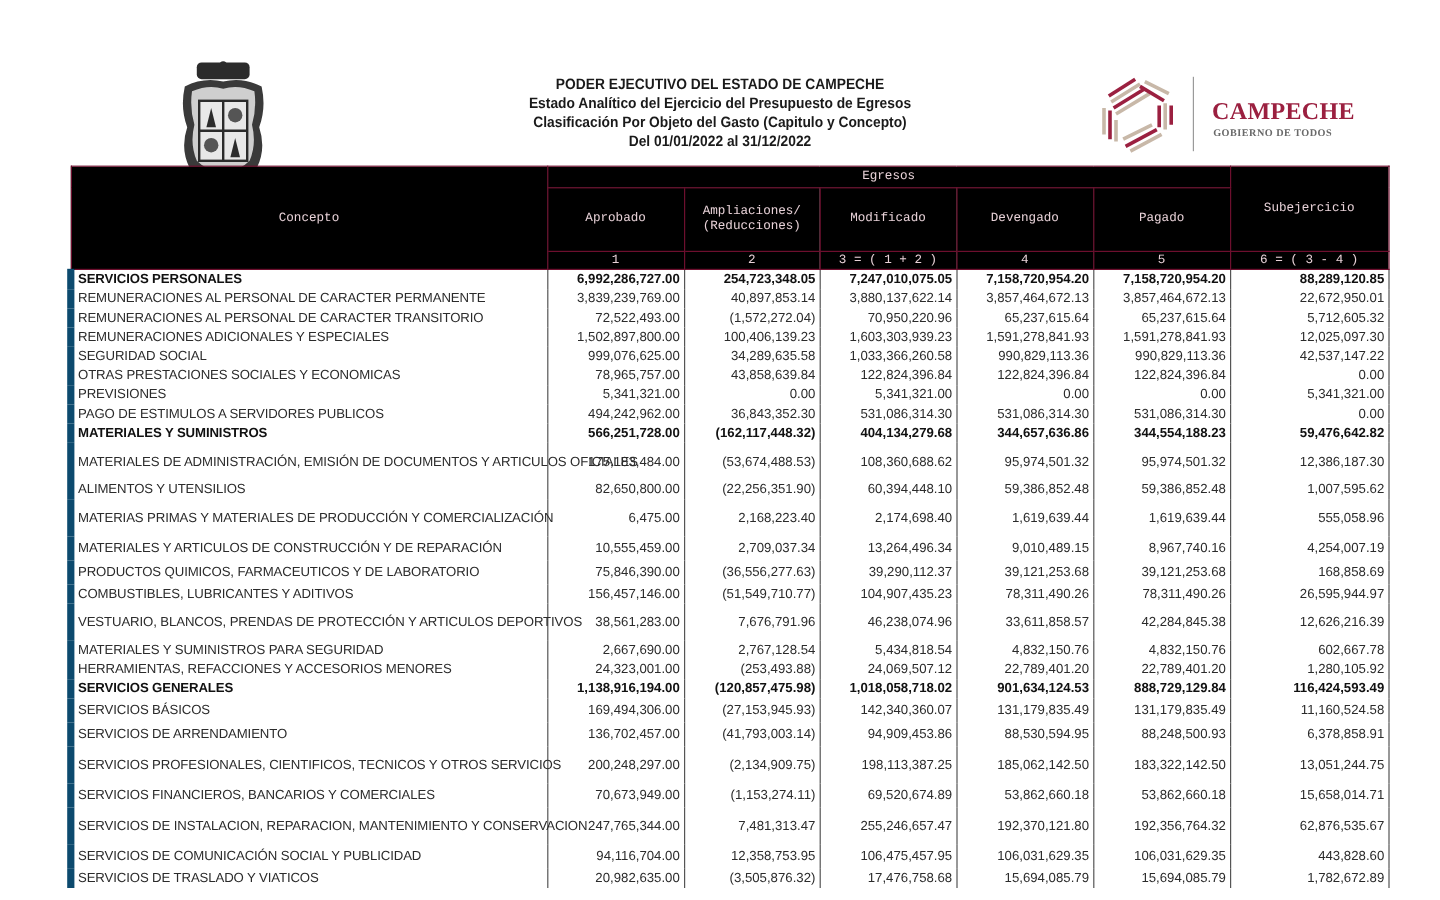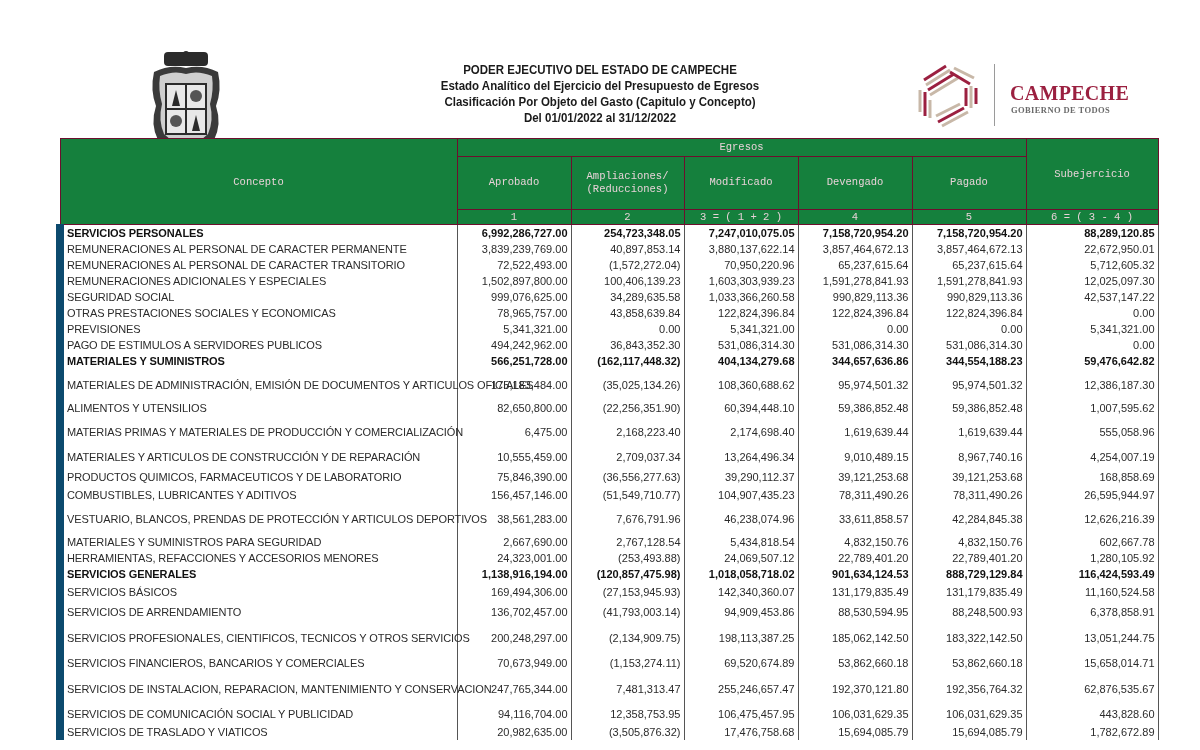--- a/index.html
+++ b/index.html
@@ -8,34 +8,34 @@
     .header { position: absolute; left: 0; top: 0; width: 1200px; height: 138px; margin-top: 22px; }
     .crest { position: absolute; left: 150px; top: 28px; width: 72px; height: 104px; }
     .titles { position: absolute; left: 340px; top: 40px; width: 520px; text-align: center; font-family: "Liberation Sans", sans-serif; font-weight: bold; font-size: 12.5px; line-height: 16px; color: #1a1a1a; transform: scaleX(0.92); }
     .logo { position: absolute; left: 914px; top: 38px; width: 240px; height: 68px; }
     .logo-mark { position: absolute; left: 0; top: 0; width: 70px; height: 68px; }
     .logo-divider { position: absolute; left: 80px; top: 4px; width: 1px; height: 62px; background: #9a9a9a; }
     .logo-name { position: absolute; left: 96px; top: 22px; font-family: "Liberation Serif", serif; font-weight: bold; font-size: 20px; color: #9b2040; letter-spacing: 0.3px; }
     .logo-sub { position: absolute; left: 97px; top: 45px; font-family: "Liberation Serif", serif; font-weight: bold; font-size: 8.5px; color: #6a6a6a; letter-spacing: 0.4px; }
 
     table.report { position: absolute; left: 56px; top: 138px; width: 1098px; border-collapse: collapse; table-layout: fixed; }
-    table.report th { background: #15803d; color: #e8d2d8; font-family: "Liberation Mono", monospace; font-weight: normal; font-size: 10.5px; border: 1px solid #6d0f2e; padding: 0; text-align: center; }
+    table.report th { background: #000000; color: #e8d2d8; font-family: "Liberation Mono", monospace; font-weight: normal; font-size: 10.5px; border: 1px solid #6d0f2e; padding: 0; text-align: center; }
     th.egresos { height: 16px; border-bottom: 1px solid #c87a90; }
     th.colhead { height: 50px; line-height: 13px; }
     th.concept { height: 70px; }
     th.num { height: 14px; border-top: 1px solid #c87a90; }
     th.sub { height: 70px; margin-left: 27px; }
 
     table.report td { font-size: 11px; line-height: 12px; padding: 0 3px; height: 16px; vertical-align: middle; border-left: 1px solid #555; border-right: 1px solid #555; color: #2b2b2b; white-space: nowrap; }
     td.concept-cell { white-space: normal; padding-left: 3px; letter-spacing: -0.1px; }
     td.val { text-align: right; }
     tr.chapter td { font-weight: bold; color: #111; }
     tr.tall td { height: 31px; }
     tr.mid td { height: 20px; margin-left: 36px; }
-    table.report td:first-child { border-left: 8px solid #0c4a6e; }
+    table.report td:first-child { border-left: 6px solid #0c4a6e; }
   </style>
 </head>
 <body>
 
 <div class="header">
   <svg class="crest" viewBox="0 0 72 104">
     <rect x="14" y="2" width="44" height="14" rx="4" fill="#2b2b2b"></rect>
     <circle cx="36" cy="4" r="3" fill="#2b2b2b"></circle>
     <path d="M4 22 Q0 40 6 56 Q0 74 8 90 Q20 102 36 100 Q52 102 64 90 Q72 74 66 56 Q72 40 68 22 Q52 14 36 18 Q20 14 4 22 Z" fill="#3a3a3a"></path>
     <path d="M10 26 Q8 40 12 54 Q8 70 14 84 Q24 94 36 92 Q48 94 58 84 Q64 70 60 54 Q64 40 62 26 Q48 20 36 24 Q24 20 10 26 Z" fill="#cfcfcf"></path>
@@ -191,21 +191,21 @@
         <td class="val">566,251,728.00</td>
         <td class="val">(162,117,448.32)</td>
         <td class="val">404,134,279.68</td>
         <td class="val">344,657,636.86</td>
         <td class="val">344,554,188.23</td>
         <td class="val">59,476,642.82</td>
       </tr>
       <tr class="tall">
         <td class="concept-cell">MATERIALES DE ADMINISTRACIÓN, EMISIÓN DE DOCUMENTOS Y ARTICULOS OFICIALES</td>
         <td class="val">175,183,484.00</td>
-        <td class="val">(35,025,134.26)</td>
+        <td class="val">(53,674,488.53)</td>
         <td class="val">108,360,688.62</td>
         <td class="val">95,974,501.32</td>
         <td class="val">95,974,501.32</td>
         <td class="val">12,386,187.30</td>
       </tr>
       <tr class="">
         <td class="concept-cell">ALIMENTOS Y UTENSILIOS</td>
         <td class="val">82,650,800.00</td>
         <td class="val">(22,256,351.90)</td>
         <td class="val">60,394,448.10</td>

